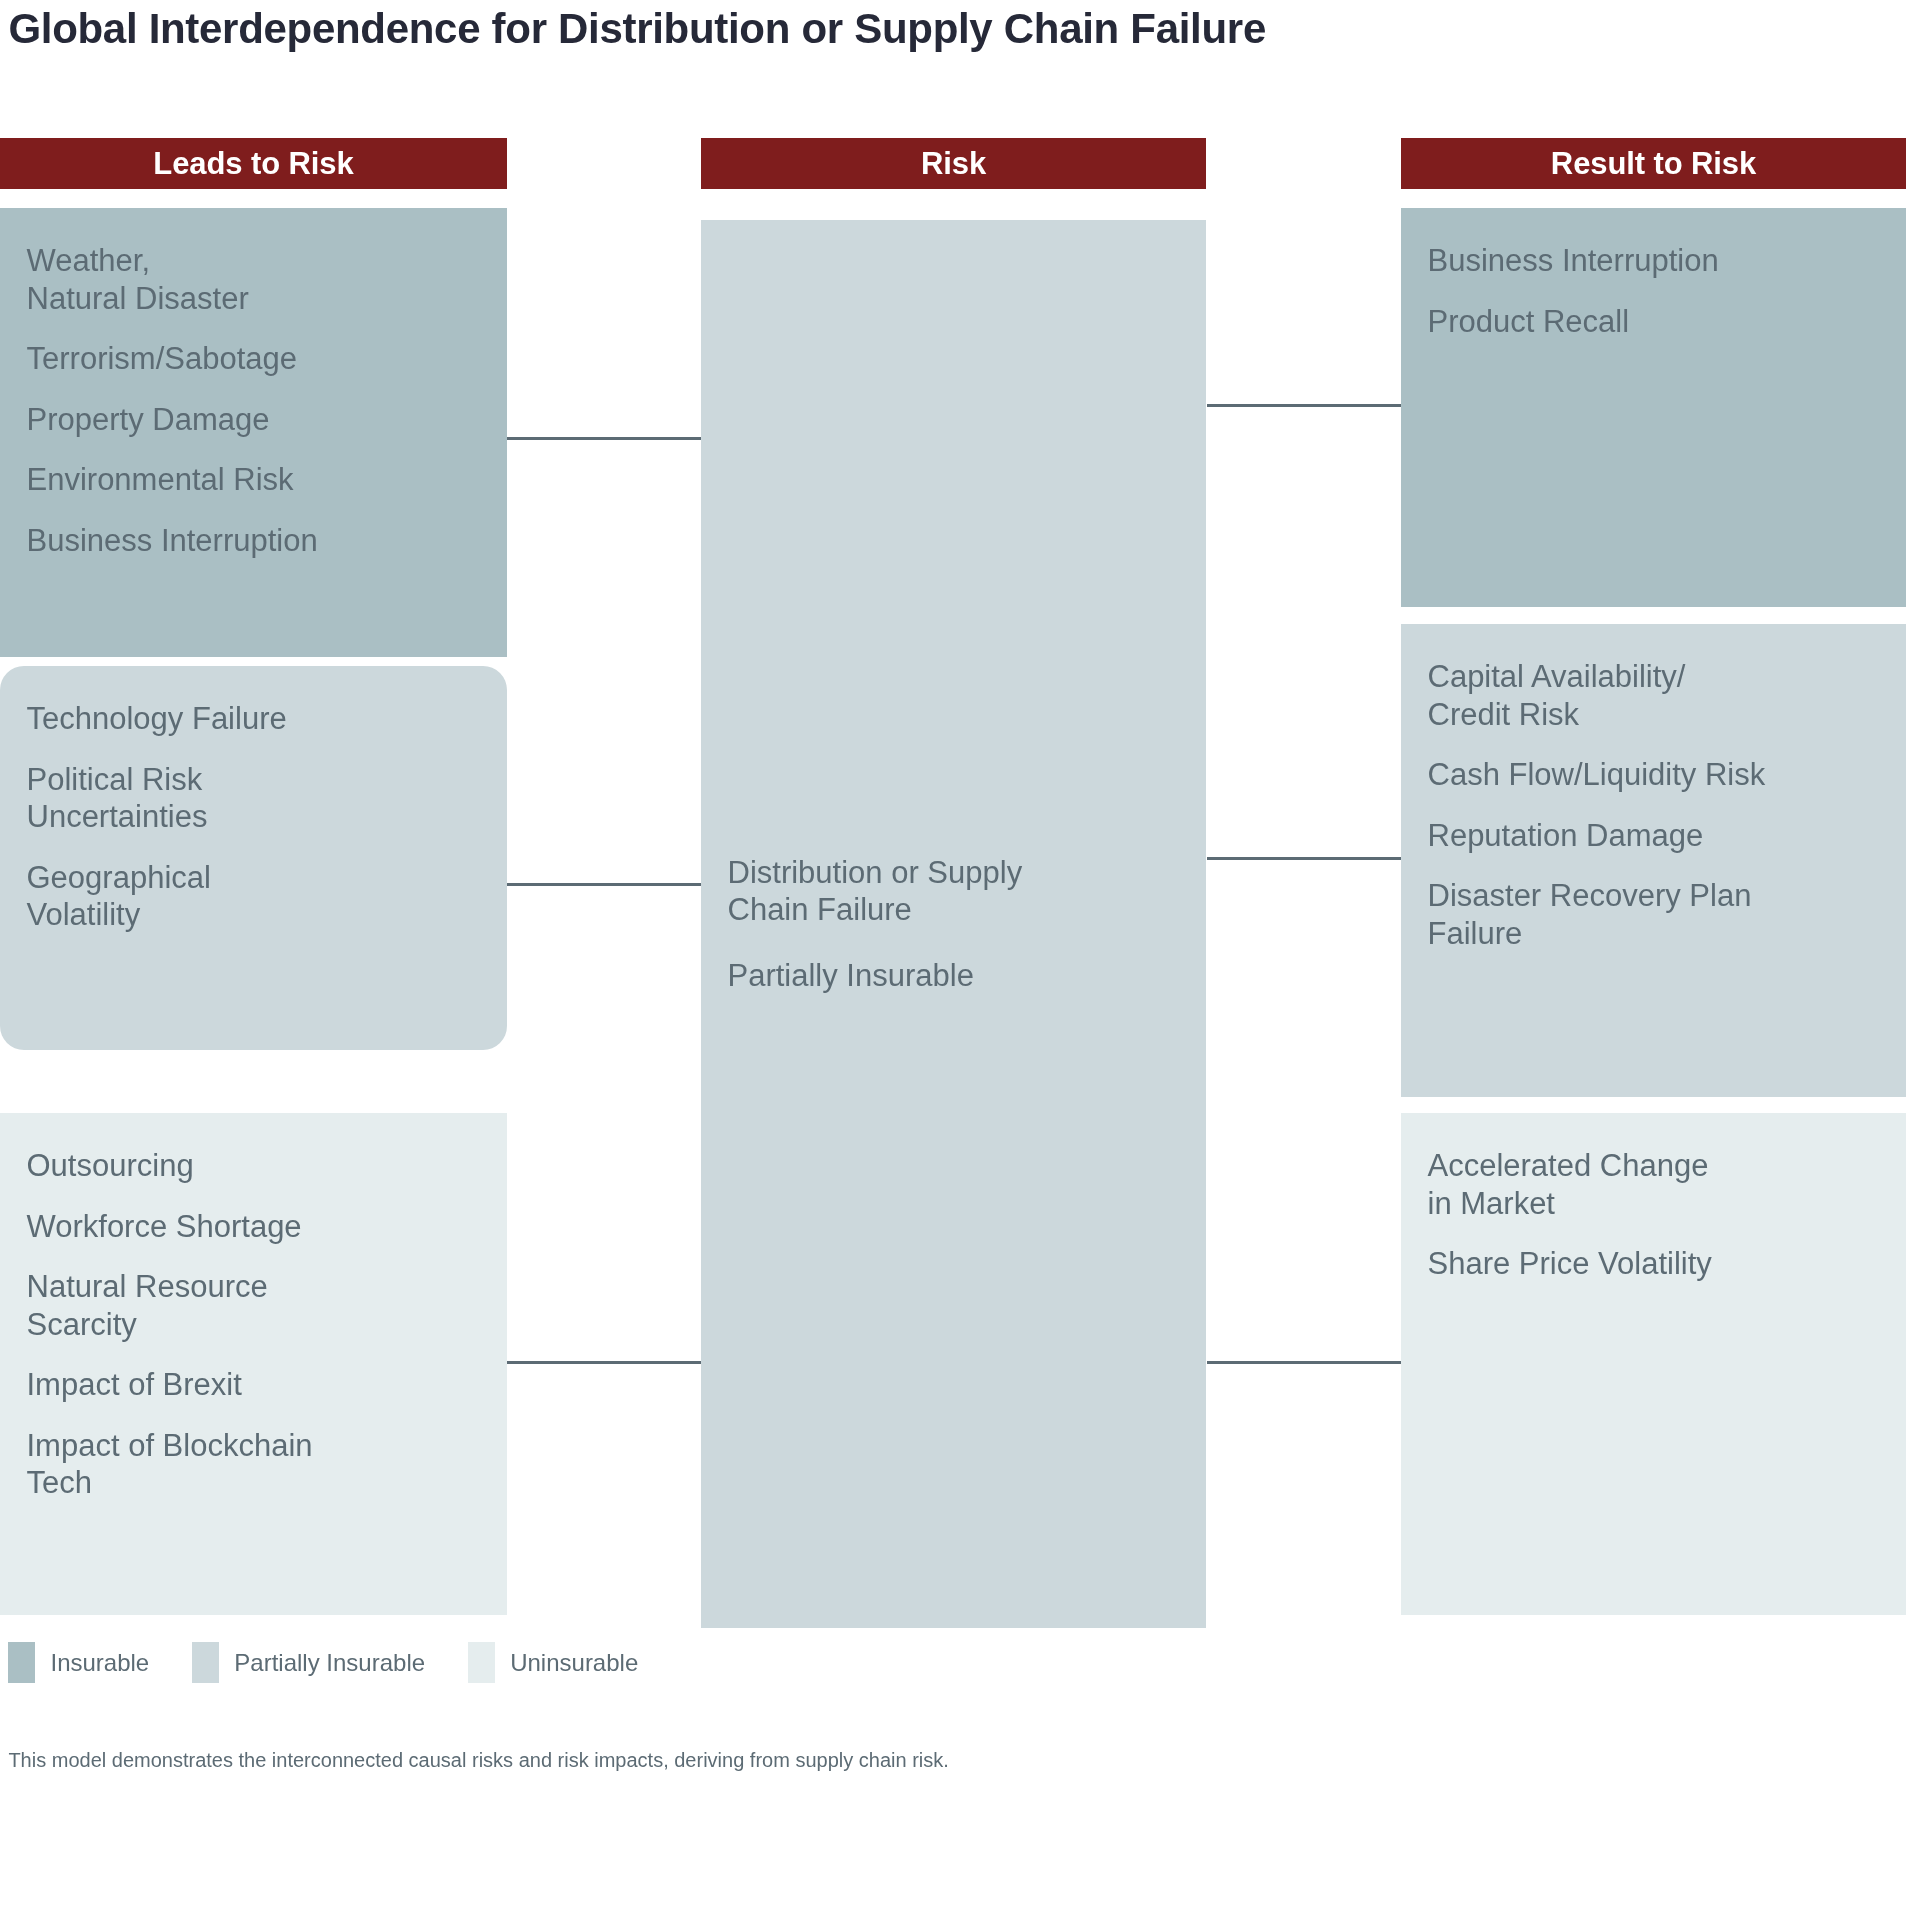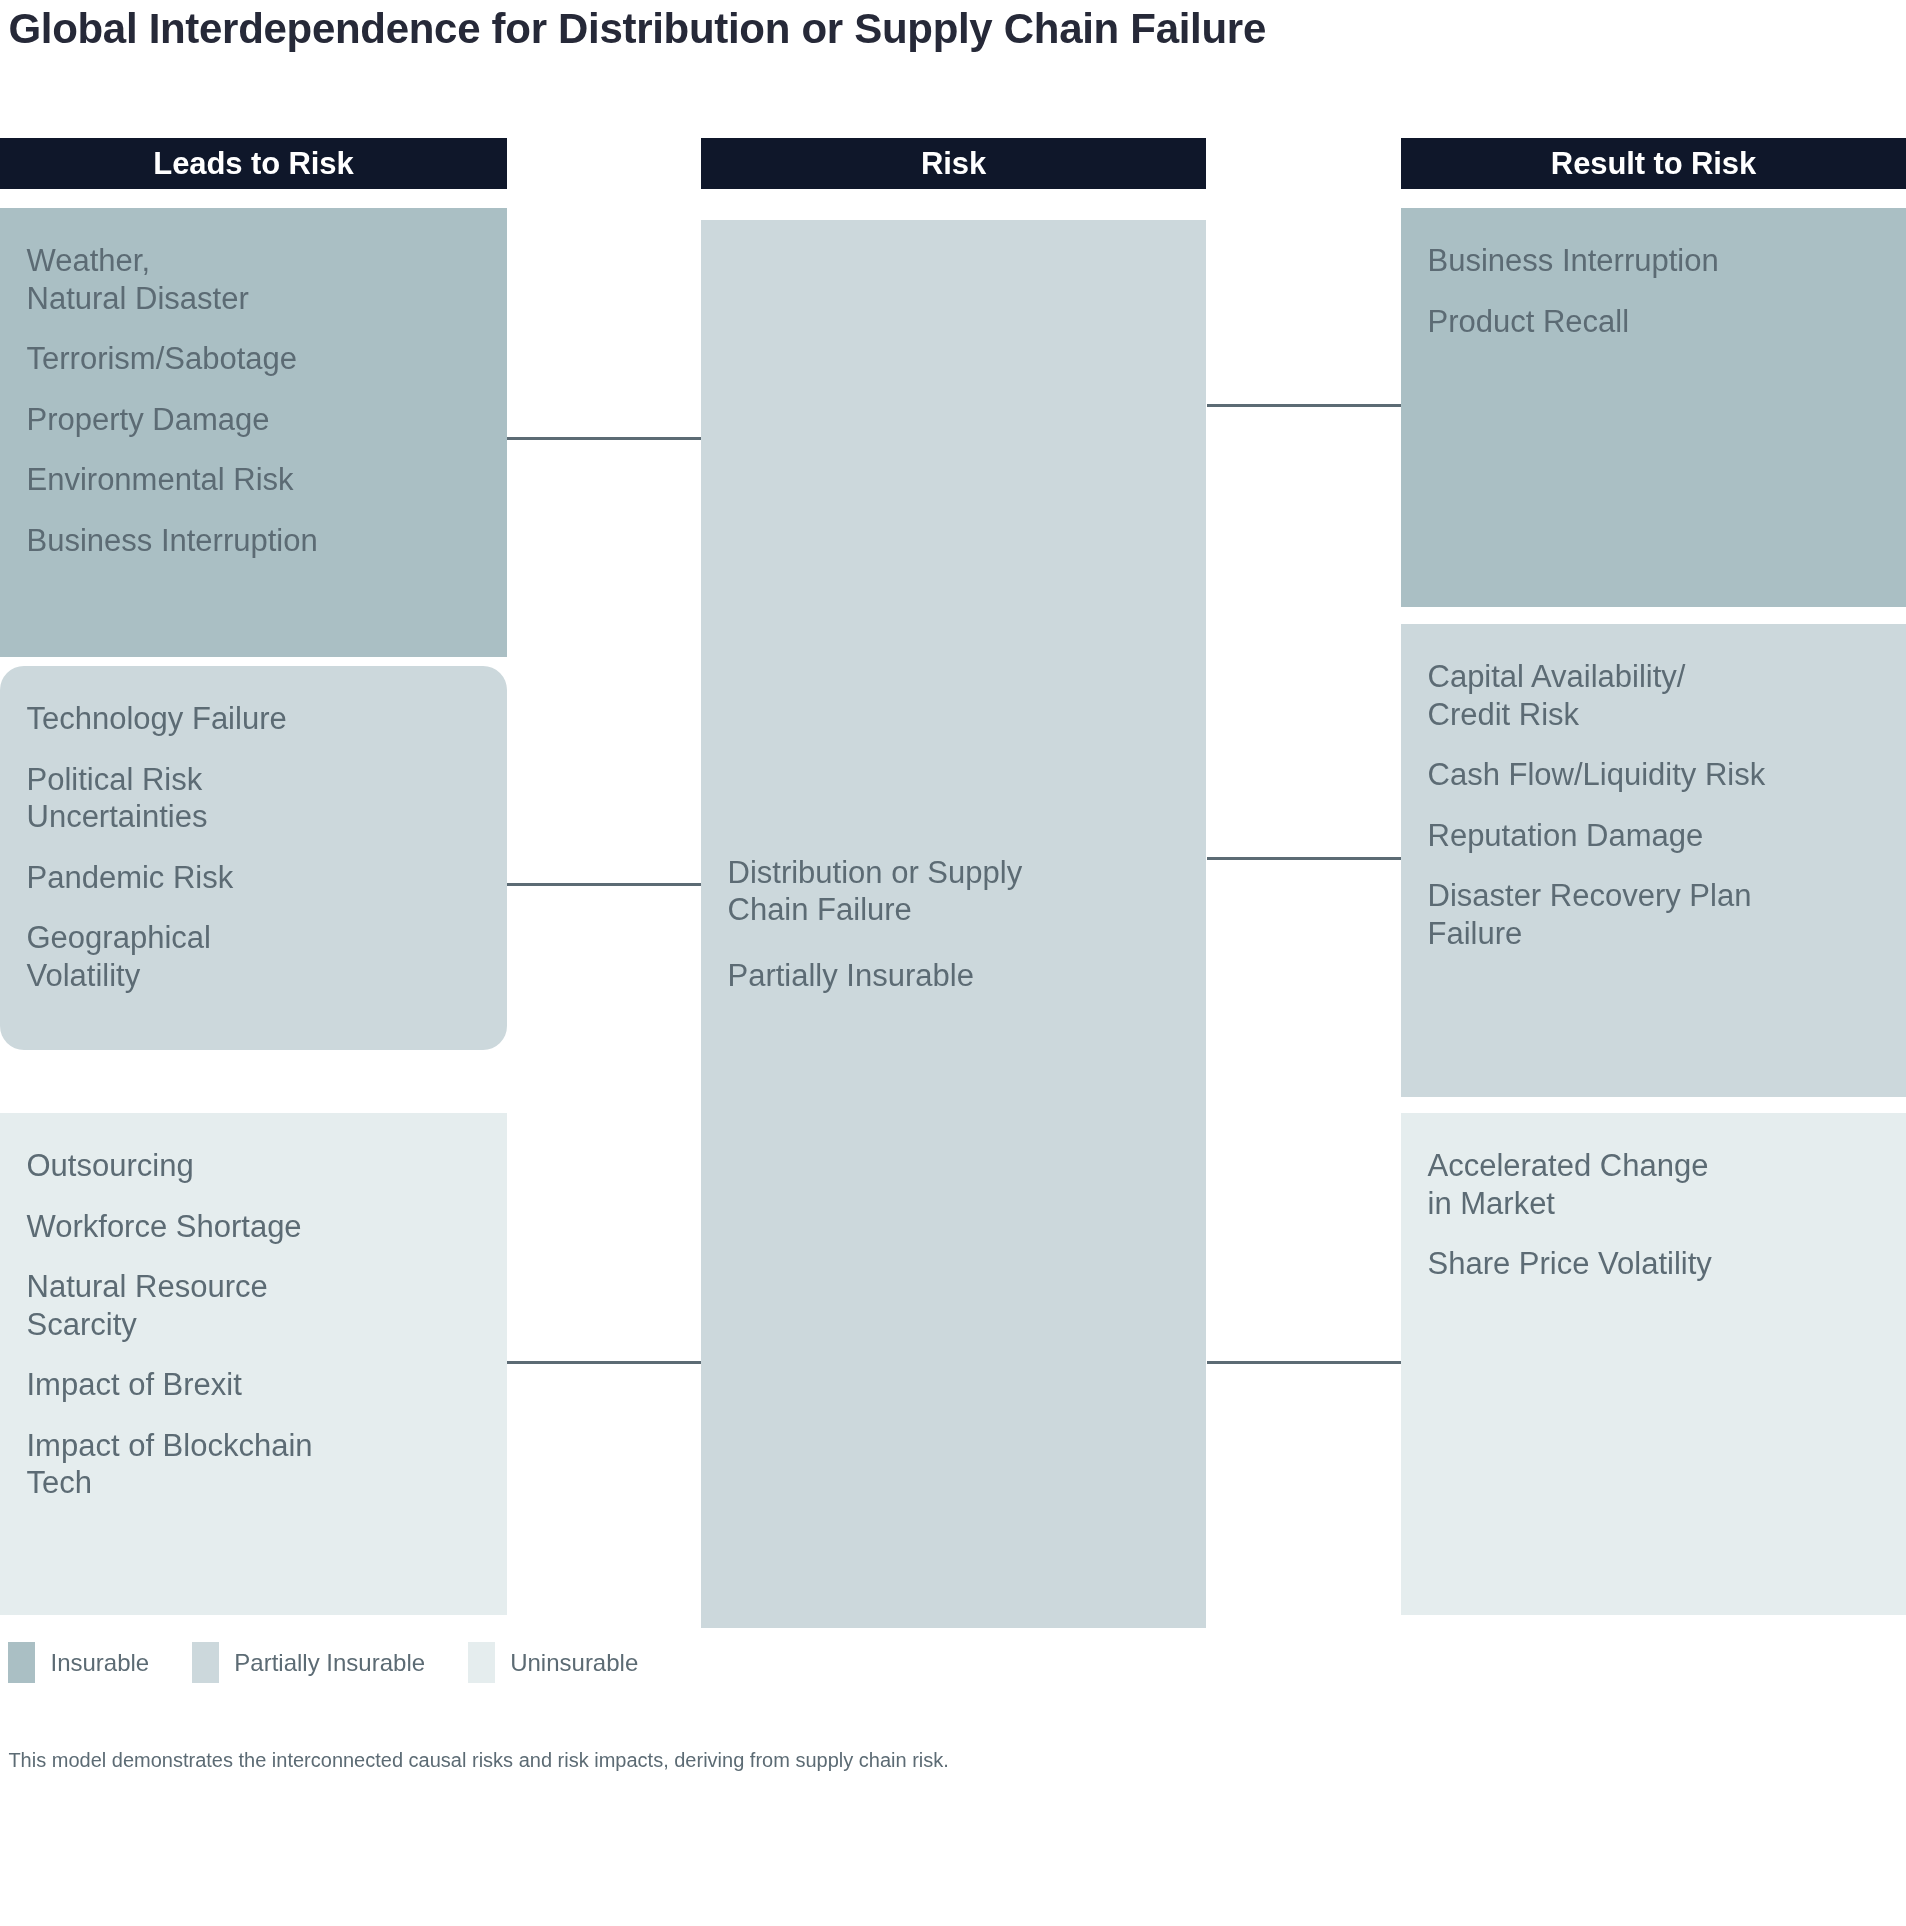--- a/index.html
+++ b/index.html
@@ -33,21 +33,21 @@
   #diagram {
     position: absolute;
     left: 0;
     top: 0;
     width: 1906px;
     height: 1624px;
   }
 
   .col-header {
     position: absolute;
-    background: #0f172a;
+    background: #7f1d1d;
     color: #ffffff;
     font-size: 31px;
     font-weight: bold;
     display: flex;
     align-items: center;
     justify-content: center;
     letter-spacing: -0.1px;
   }
 
   .block {
@@ -149,21 +149,20 @@
     <div class="item">Terrorism/Sabotage</div>
     <div class="item">Property Damage</div>
     <div class="item">Environmental Risk</div>
     <div class="item">Business Interruption</div>
   </div>
 
   <div class="block partial" style="left:0px; top:666px; width:507px; height:384px;border-radius:24px;">
     <div class="item">Technology Failure</div>
     <div class="item">Political Risk
 Uncertainties</div>
-    <div class="item">Pandemic Risk</div>
     <div class="item">Geographical
 Volatility</div>
   </div>
 
   <div class="block uninsurable" style="left:0px; top:1113px; width:507px; height:502px;">
     <div class="item">Outsourcing</div>
     <div class="item">Workforce Shortage</div>
     <div class="item">Natural Resource
 Scarcity</div>
     <div class="item">Impact of Brexit</div>

